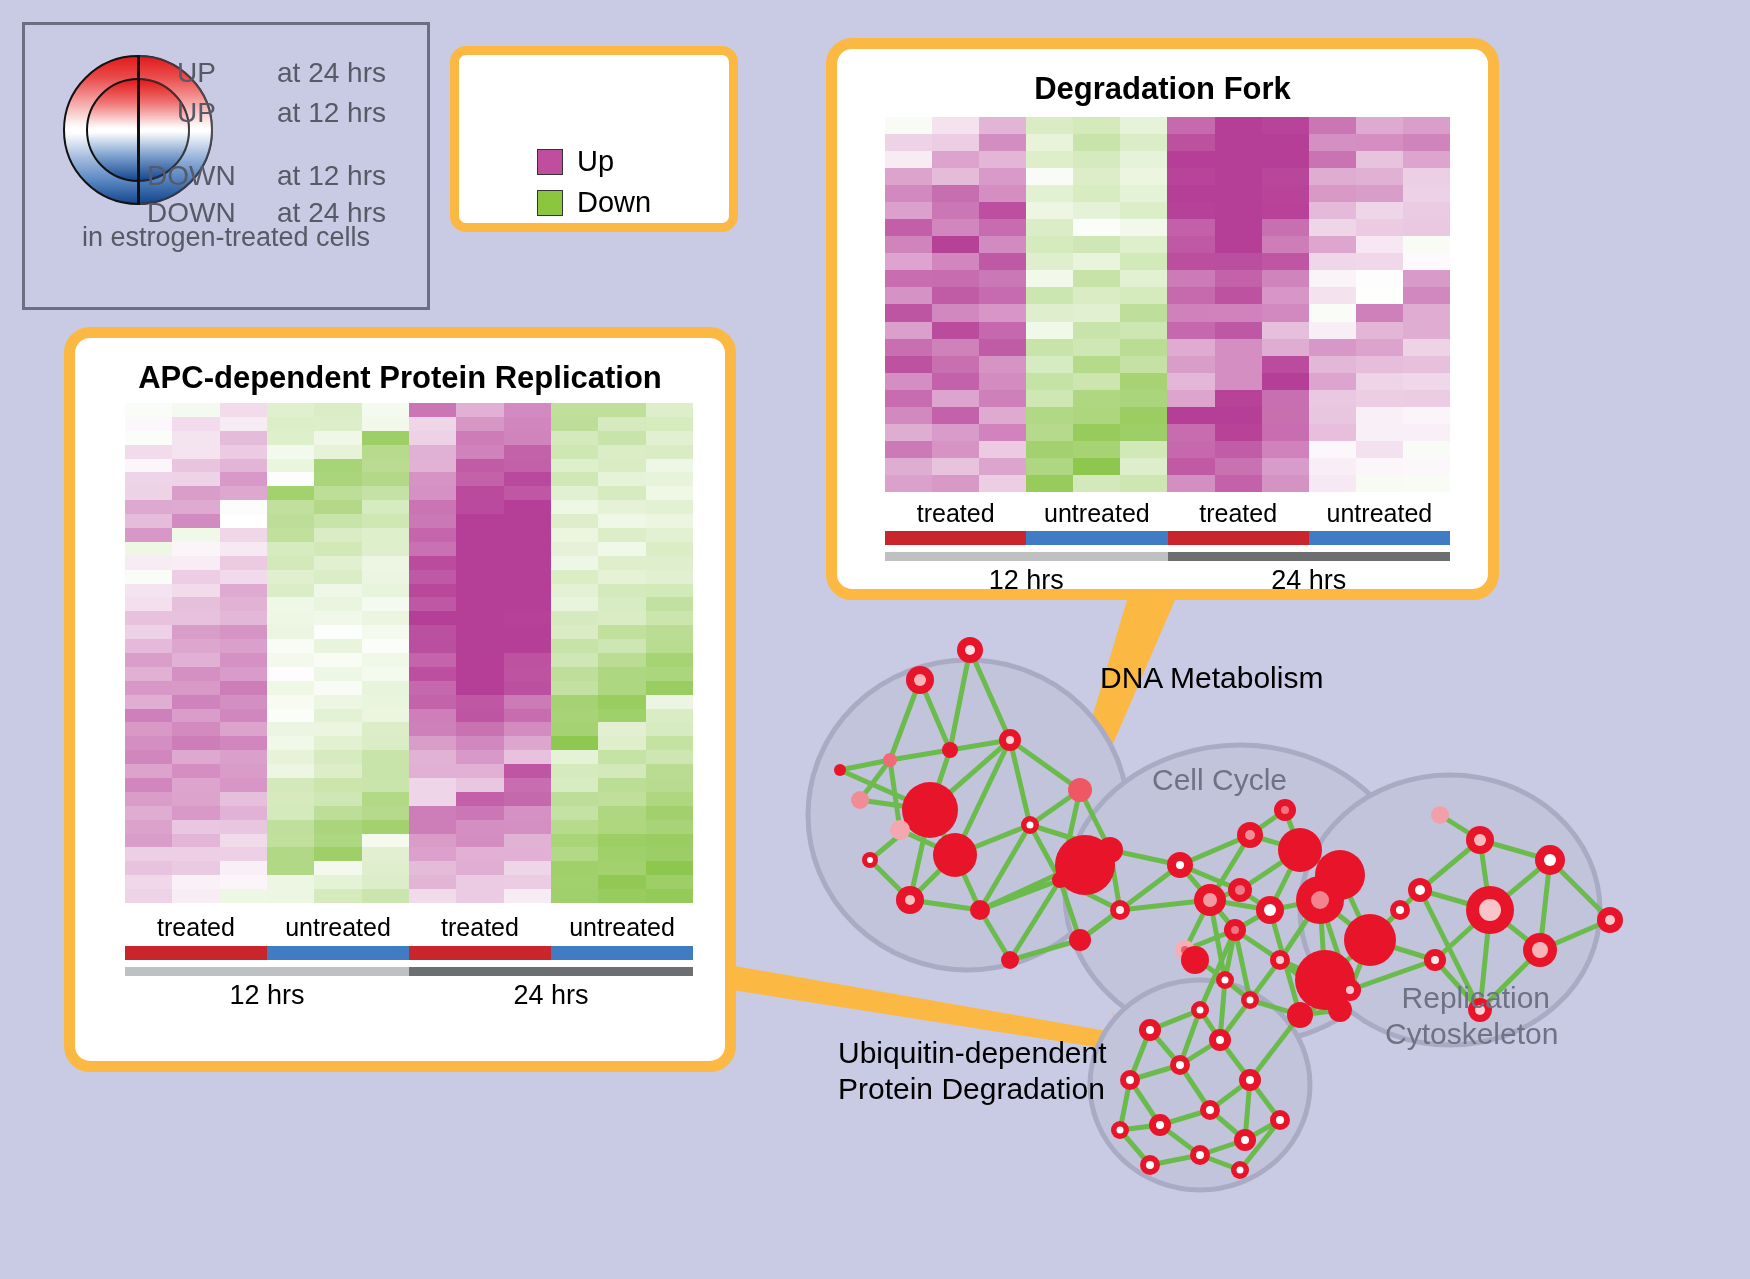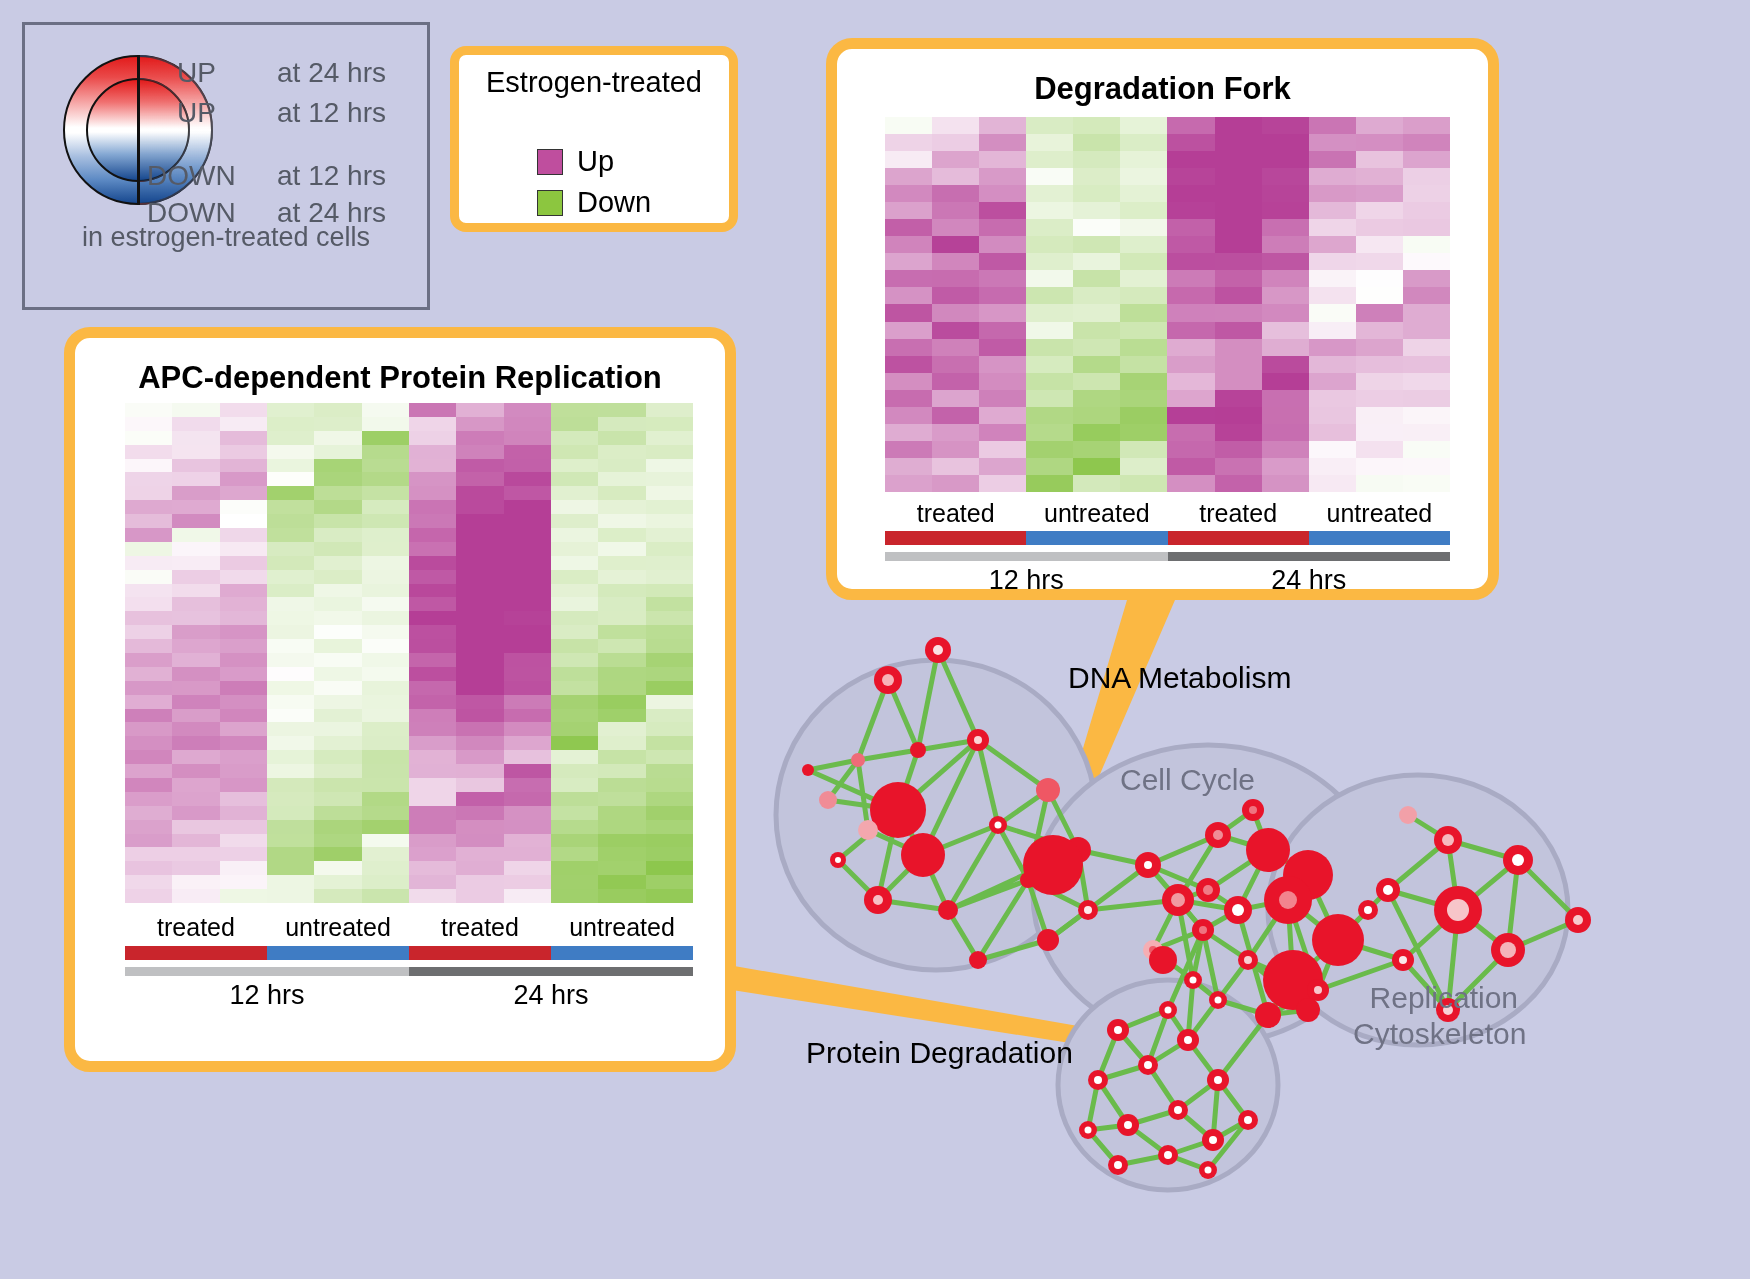--- a/index.html
+++ b/index.html
@@ -80,21 +80,21 @@
   .axlabels{position:absolute;display:flex;}
   .axlabels span{flex:1;text-align:center;font-size:25px;color:#000;}
   .axbar{position:absolute;display:flex;}
   .axbar div{flex:1;}
   .timebar{position:absolute;display:flex;}
   .timebar div{flex:1;}
   .timelabels{position:absolute;display:flex;}
   .timelabels span{flex:1;text-align:center;font-size:27px;color:#000;}
 
   
-  .netwrap{position:absolute;left:748px;top:610px;width:970px;height:669px;}
+  .netwrap{position:absolute;left:780px;top:610px;width:970px;height:669px;}
   .cluster-label{position:absolute;color:#6f7285;font-size:30px;line-height:1.2;}
   .cluster-label.dark{color:#000;}
 </style>
 </head>
 <body>
 
 <div class="stage">
 
   <svg width="1750" height="1279" style="position:absolute;left:0;top:0;">
 
@@ -280,20 +280,21 @@
       </g>
     </svg>
 
     <div class="cluster-label dark" style="left:320px;top:50px;">DNA Metabolism</div>
     <div class="cluster-label" style="left:372px;top:152px;">Cell Cycle</div>
     <div class="cluster-label" style="left:605px;top:370px;text-align:right;width:165px;">
       <div>Replication</div>
       <div>Cytoskeleton</div>
     </div>
     <div class="cluster-label dark" style="left:58px;top:425px;width:290px;">
+      <div>Ubiquitin-dependent</div>
       <div>Protein Degradation</div>
     </div>
   </div>
 
   <div class="keybox">
     <div class="key-ring-wrap">
       <div class="ring-outer"></div>
       <div class="ring-outer-fade"></div>
       <div class="ring-inner"></div>
       <div class="ring-inner-fade"></div>
@@ -309,21 +310,20 @@
     <div class="key-lab" style="left:122px;top:172px;">DOWN</div>
     <div class="key-lab" style="left:252px;top:172px;">at 24 hrs</div>
 
     <div class="key-foot">
       <div>in estrogen-treated cells</div>
     </div>
   </div>
 
   <div class="legendbox">
     <div class="legend-title">
-      <div>Estrogen-treated</div>
     </div>
     <div class="legend-item" style="left:78px;top:90px;">
       <span class="sw" id="sw-up" style="background: rgb(191, 78, 158);"></span>
       <span>Up</span>
     </div>
     <div class="legend-item" style="left:78px;top:131px;">
       <span class="sw" id="sw-down" style="background: rgb(140, 198, 63);"></span>
       <span>Down</span>
     </div>
   </div>

